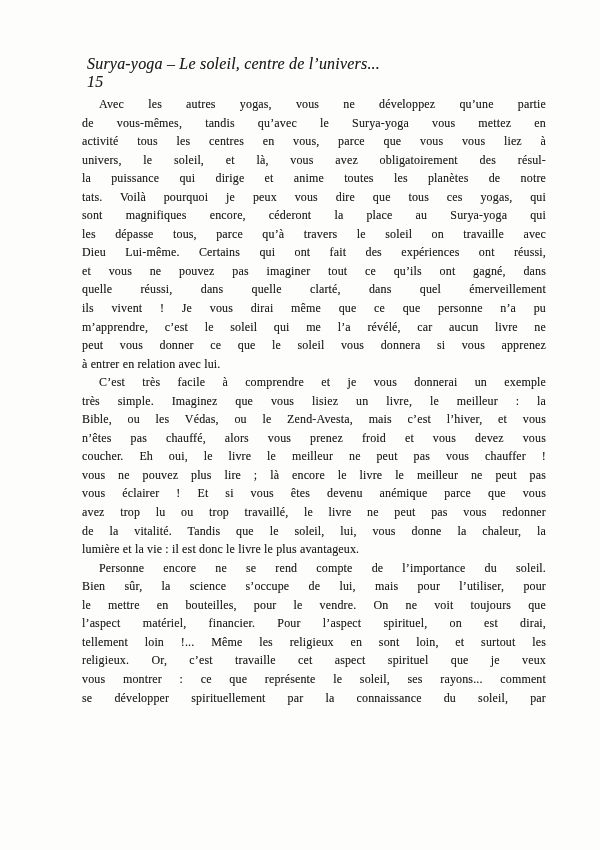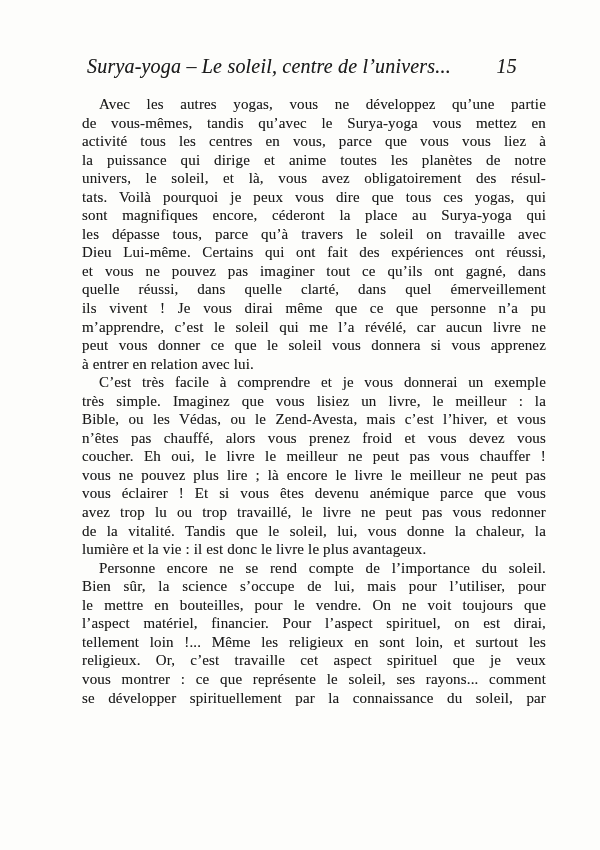--- a/index.html
+++ b/index.html
@@ -21,32 +21,33 @@
   }
   .header {
     position: absolute;
     top: 55px;
     left: 87px;
     right: 83px;
     display: flex;
     justify-content: space-between;
     align-items: baseline;
     font-style: italic;
-    font-size: 20px;
+    font-size: 16px;
     letter-spacing: 0.2px;
     text-shadow: 0 0 0.5px rgba(0,0,0,0.35);
+    flex-direction: column;
   }
   .header .pagenum {
   }
   .text-block {
     position: absolute;
     top: 95px;
     left: 82px;
     width: 464px;
-    font-size: 15px;
+    font-size: 12px;
     line-height: 18.55px;
     letter-spacing: 0.15px;
     text-shadow: 0 0 0.5px rgba(0,0,0,0.35);
   }
   .line {
     text-align: justify;
     text-align-last: justify;
     white-space: normal;
   }
   .line.first {
@@ -62,22 +63,22 @@
 
 <div class="page">
   <div class="header">
     <span class="title">Surya-yoga – Le soleil, centre de l’univers...</span>
     <span class="pagenum">15</span>
   </div>
   <div class="text-block">
       <div class="line first">Avec les autres yogas, vous ne développez qu’une partie</div>
       <div class="line">de vous-mêmes, tandis qu’avec le Surya-yoga vous mettez en</div>
       <div class="line">activité tous les centres en vous, parce que vous vous liez à</div>
+      <div class="line">univers, le soleil, et là, vous avez obligatoirement des résul-</div>
       <div class="line">la puissance qui dirige et anime toutes les planètes de notre</div>
-      <div class="line">univers, le soleil, et là, vous avez obligatoirement des résul-</div>
       <div class="line">tats. Voilà pourquoi je peux vous dire que tous ces yogas, qui</div>
       <div class="line">sont magnifiques encore, céderont la place au Surya-yoga qui</div>
       <div class="line">les dépasse tous, parce qu’à travers le soleil on travaille avec</div>
       <div class="line">Dieu Lui-même. Certains qui ont fait des expériences ont réussi,</div>
       <div class="line">et vous ne pouvez pas imaginer tout ce qu’ils ont gagné, dans</div>
       <div class="line">quelle réussi, dans quelle clarté, dans quel émerveillement</div>
       <div class="line">ils vivent ! Je vous dirai même que ce que personne n’a pu</div>
       <div class="line">m’apprendre, c’est le soleil qui me l’a révélé, car aucun livre ne</div>
       <div class="line">peut vous donner ce que le soleil vous donnera si vous apprenez</div>
       <div class="line end">à entrer en relation avec lui.</div>

